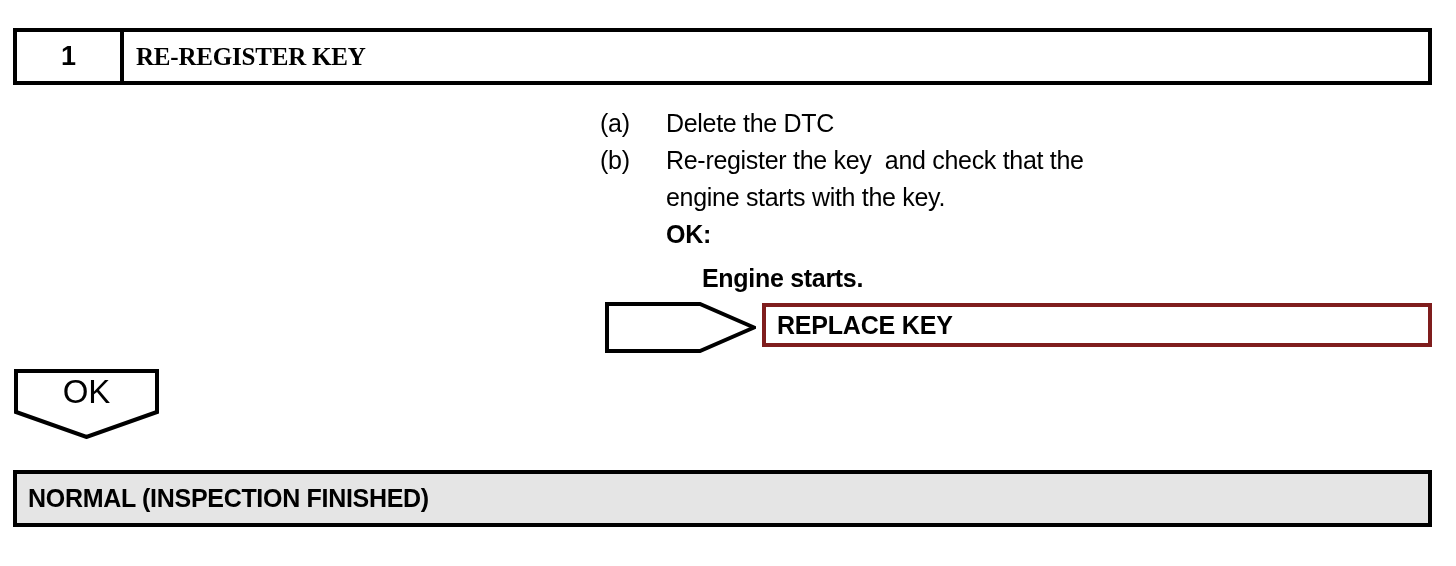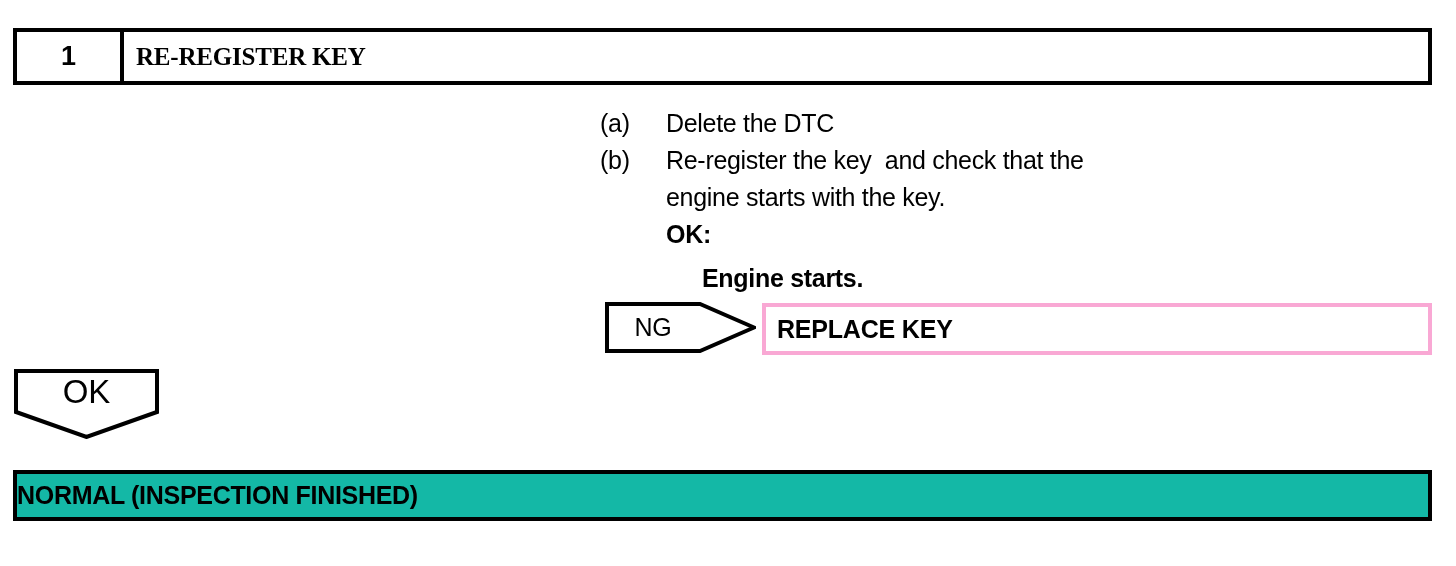--- a/index.html
+++ b/index.html
@@ -120,22 +120,22 @@
     line-height: 1;
     letter-spacing: -0.2px;
   }
 
   
   .replace-box {
     position: absolute;
     left: 762px;
     top: 303px;
     width: 670px;   
-    height: 52px;
-    border: 4px solid #f9a8d4;
+    height: 44px;
+    border: 4px solid #7f1d1d;
     box-sizing: border-box;
     display: flex;
     align-items: center;
     padding-left: 11px;
     background: #fff;
   }
   .replace-label {
     font-size: 25px;
     font-weight: bold;
     line-height: 1;
@@ -168,26 +168,27 @@
     line-height: 1;
     letter-spacing: -0.2px;
   }
 
   
   .normal-box {
     position: absolute;
     left: 13px;
     top: 470px;
     width: 1419px;  
-    height: 51px;
+    height: 57px;
     border: 4px solid #000;
     box-sizing: border-box;
     display: flex;
     align-items: center;
-    background: #14b8a6;
+    padding-left: 11px;
+    background: #e5e5e5;
   }
   .normal-label {
     font-size: 25px;
     font-weight: bold;
     line-height: 1;
     letter-spacing: -0.3px;
   }
 </style>
 </head>
 <body>
@@ -224,21 +225,20 @@
   <div class="instr-row">
     <span class="instr-text instr-indent-2 bold">Engine starts.</span>
   </div>
 
 </div>
 
 <div class="ng-arrow">
   <svg viewBox="0 0 151 51" xmlns="http://www.w3.org/2000/svg">
     <polygon points="2,2 95,2 149,25.5 95,49 2,49" fill="#ffffff" stroke="#000000" stroke-width="4" stroke-linejoin="miter"></polygon>
   </svg>
-  <span class="ng-label">NG</span>
 </div>
 
 <div class="replace-box">
   <span class="replace-label">REPLACE KEY</span>
 </div>
 
 <div class="ok-arrow">
   <svg viewBox="0 0 145 70" xmlns="http://www.w3.org/2000/svg">
     <polygon points="2,2 143,2 143,43 72.5,68 2,43" fill="#ffffff" stroke="#000000" stroke-width="4" stroke-linejoin="miter"></polygon>
   </svg>

